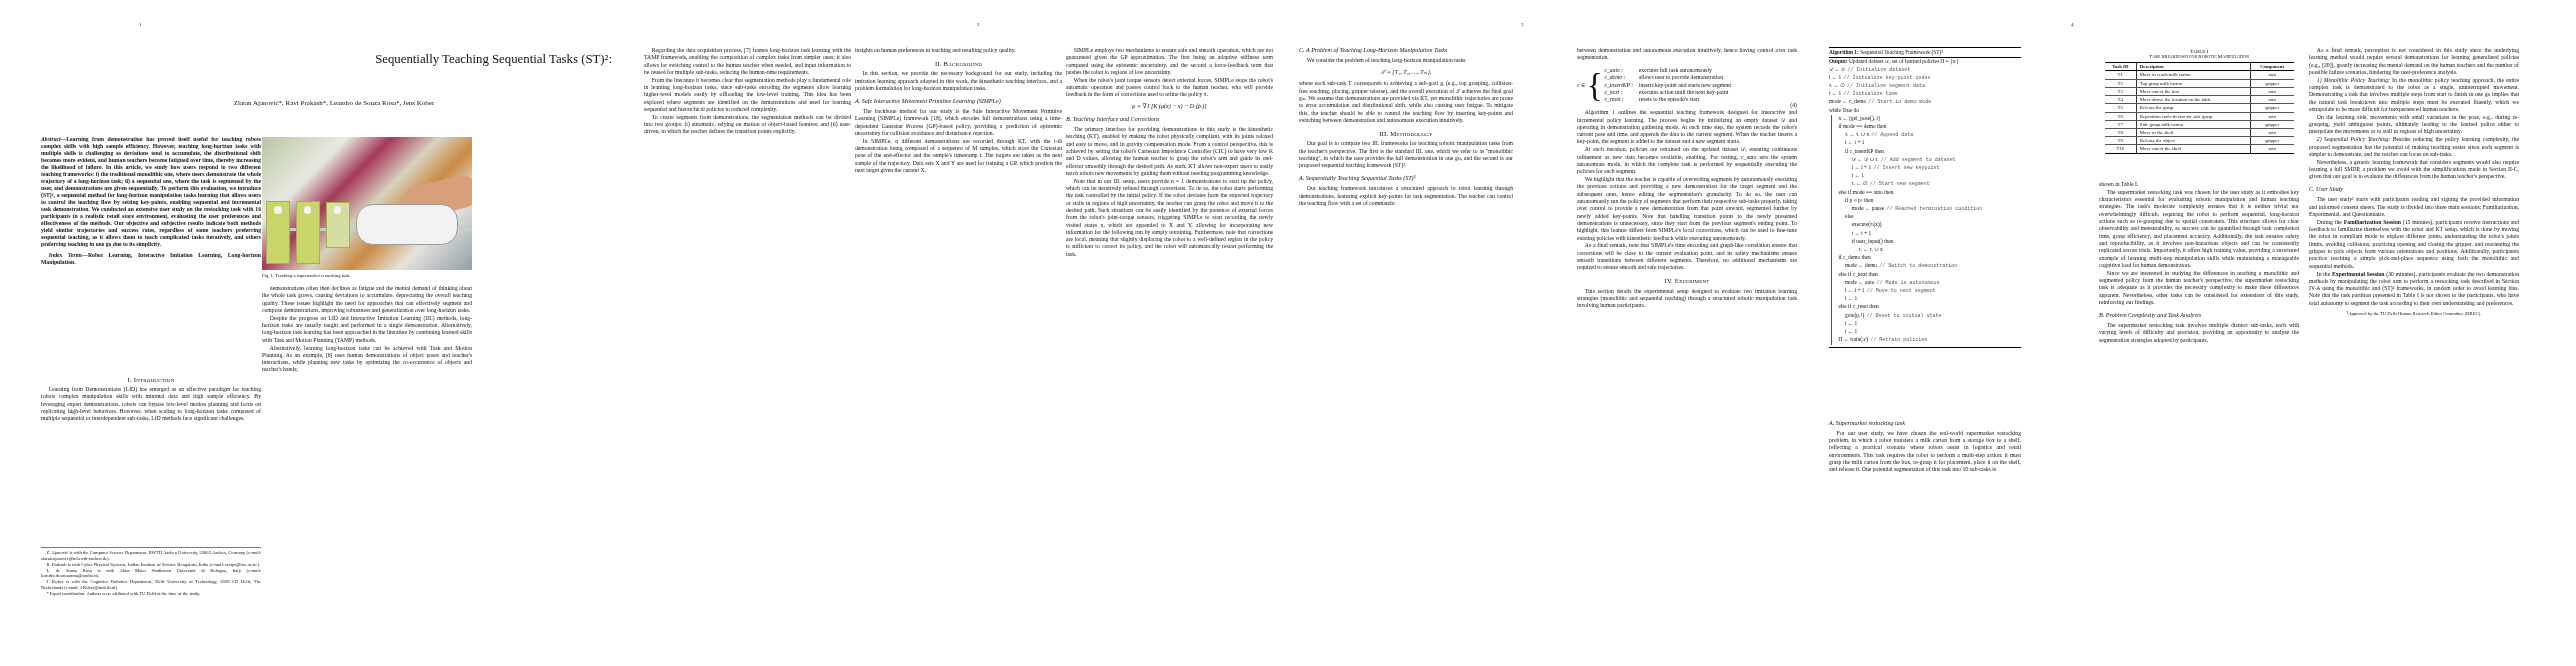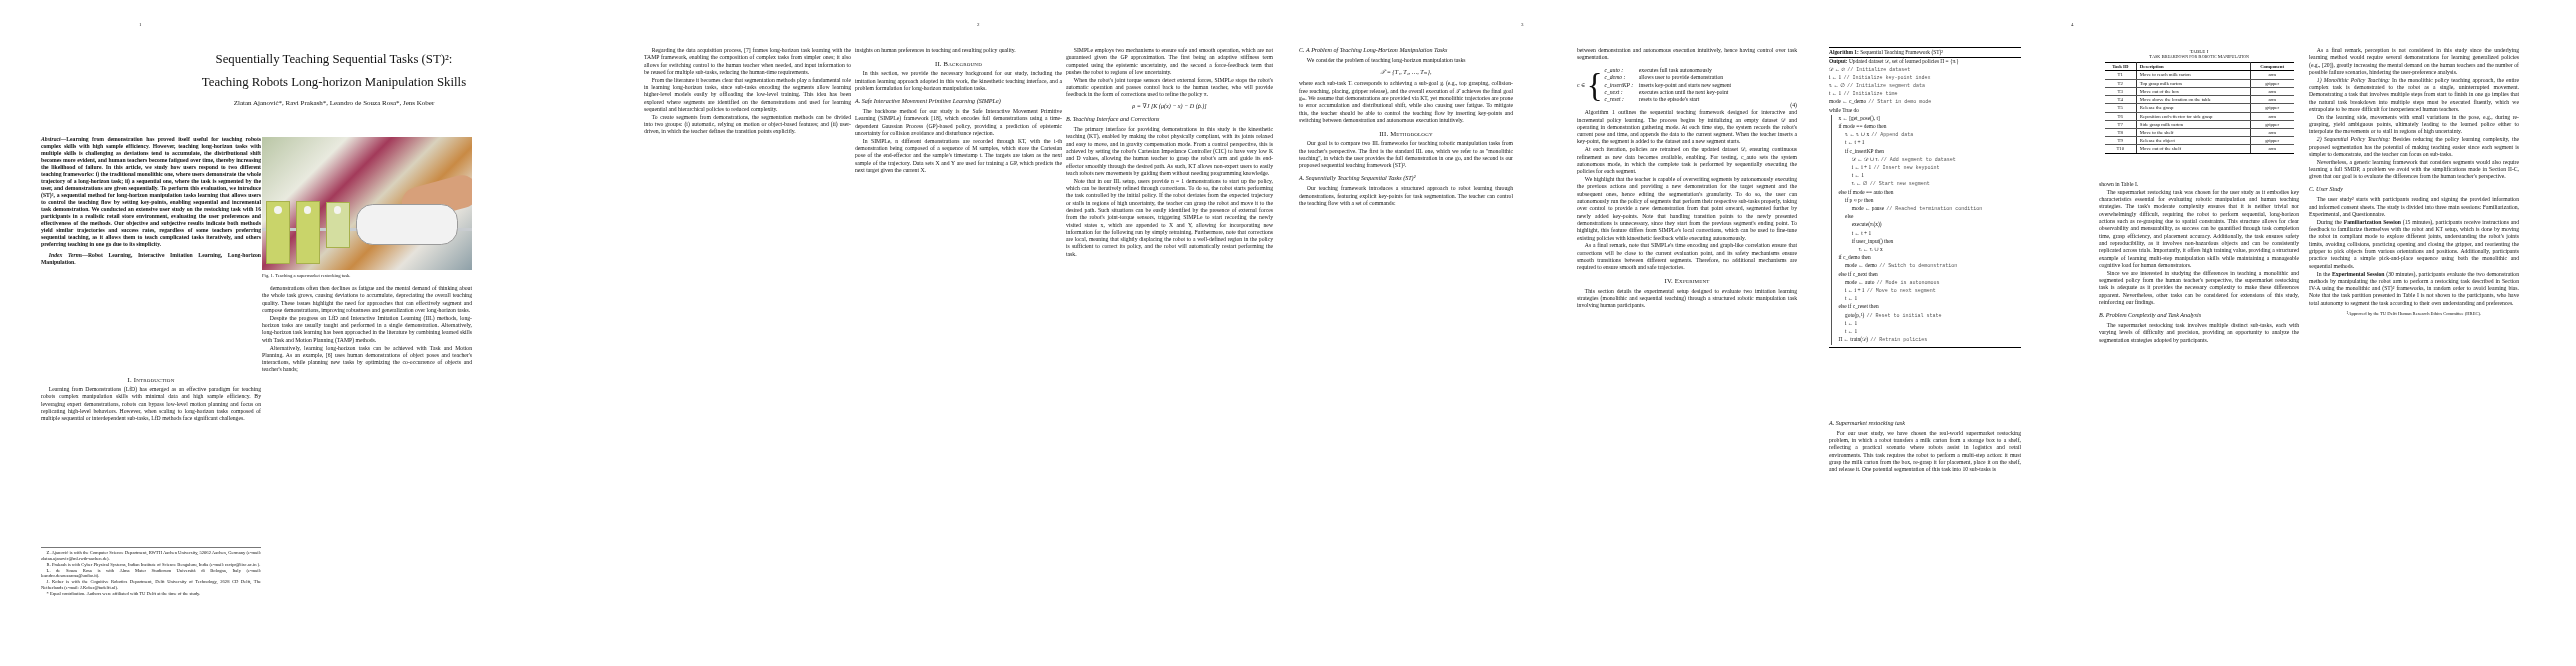--- a/index.html
+++ b/index.html
@@ -9,21 +9,21 @@
   .pgnum { position:absolute; top:22px; font-size:5px; color:#222; }
   .col { position:absolute; top:47px; width:278px; font-size:5.7px; line-height:7.3px; text-align:justify; }
   .col p { margin:0 0 0.6px 0; text-indent:7.8px; }
   .col p.noind { text-indent:0; }
   .sec { text-align:center; font-variant:small-caps; font-size:6.7px; margin:5.6px 0 3.3px 0; letter-spacing:0.2px; }
   .sub { font-style:italic; font-size:6.1px; margin:5.6px 0 2.8px 0; }
   .eq { text-align:center; font-style:italic; margin:4.4px 0; font-size:6.1px; position:relative; }
   .arxiv { position:absolute; left:6.7px; top:167px; width:389px; height:22px;
            transform-origin:0 0; transform:rotate(-90deg) translate(-389px,0);
            font-size:21px; color:#8a8a8a; white-space:nowrap; text-align:left; }
-  .title { position:absolute; left:56px; width:556px; text-align:center; font-size:12.8px; line-height:16px; }
+  .title { position:absolute; left:56px; width:556px; text-align:right; font-size:12.8px; line-height:16px; }
   .authors { position:absolute; left:56px; width:556px; text-align:center; font-size:7px; top:99px; }
   .abstract { position:absolute; left:41px; top:136px; width:220px; font-weight:bold; font-size:5.7px; line-height:7px; text-align:justify; }
   .abstract .lbl { font-style:italic; }
   .fig { position:absolute; left:262px; top:137px; width:210px; height:133px;
          background:linear-gradient(135deg,#b9c6a5 0%,#e9eadf 25%,#a33a5a 38%,#d9d2bd 52%,#c98a44 64%,#e6e3dc 78%,#8ea0a8 100%); overflow:hidden; }
   .fig .shelf { position:absolute; left:0; bottom:39px; width:100%; height:3.3px; background:#c8ccd0; }
   .fig .carton { position:absolute; bottom:5.6px; width:22px; height:61px; background:#c9d46a; border:0.6px solid #a7b04c; }
   .fig .carton:before { content:""; position:absolute; top:3.3px; left:6.7px; width:7.8px; height:7.8px; border-radius:50%; background:#f4f4f0; }
   .fig .robot { position:absolute; left:94px; top:67px; width:100px; height:39px; background:#f2f2f2; border-radius:16.7px; border:1.1px solid #9a9a9a; }
   .fig .arm { position:absolute; left:139px; top:44px; width:78px; height:33px; background:#d7a07a; border-radius:16.7px; transform:rotate(-15deg); }
@@ -50,21 +50,20 @@
   .cases td { padding:0 5.6px 0 0; }
 </style>
 </head>
 <body>
 
 <div class="arxiv">arXiv:2510.21046v1  [cs.RO]  23 Oct 2025</div>
 
 <div class="page" style="left:0;">
   <div class="pgnum" style="left:139px;">1</div>
   <div class="title" style="top:51px;">Sequentially Teaching Sequential Tasks (ST)²:</div>
-  <div class="title" style="top:74px;">Teaching Robots Long-horizon Manipulation Skills</div>
   <div class="authors">Zlatan Ajanović*, Ravi Prakash*, Leandro de Souza Rosa*, Jens Kober</div>
 
   <div class="abstract">
     <span class="lbl">Abstract—</span><span>Learning from demonstration has proved itself useful for teaching robots complex skills with high sample efficiency. However, teaching long-horizon tasks with multiple skills is challenging as deviations tend to accumulate, the distributional shift becomes more evident, and human teachers become fatigued over time, thereby increasing the likelihood of failure. In this article, we study how users respond to two different teaching frameworks: i) the traditional monolithic one, where users demonstrate the whole trajectory of a long-horizon task; ii) a sequential one, where the task is segmented by the user, and demonstrations are given sequentially. To perform this evaluation, we introduce (ST)², a sequential method for long-horizon manipulation tasks learning that allows users to control the teaching flow by setting key-points, enabling sequential and incremental task demonstration. We conducted an extensive user study on the restocking task with 16 participants in a realistic retail store environment, evaluating the user preferences and effectiveness of the methods. Our objective and subjective results indicate both methods yield similar trajectories and success rates, regardless of some teachers preferring sequential teaching, as it allows them to teach complicated tasks iteratively, and others preferring teaching in one go due to its simplicity.</span>
     <div style="margin-top:4.4px; text-indent:7.8px;">
       <span class="lbl">Index Terms—</span><span>Robot Learning, Interactive Imitation Learning, Long-horizon Manipulation.</span>
     </div>
   </div>
 
   <div style="position:absolute; left:41px; top:370px; width:220px; font-size:5.7px; line-height:7.3px; text-align:justify;">

